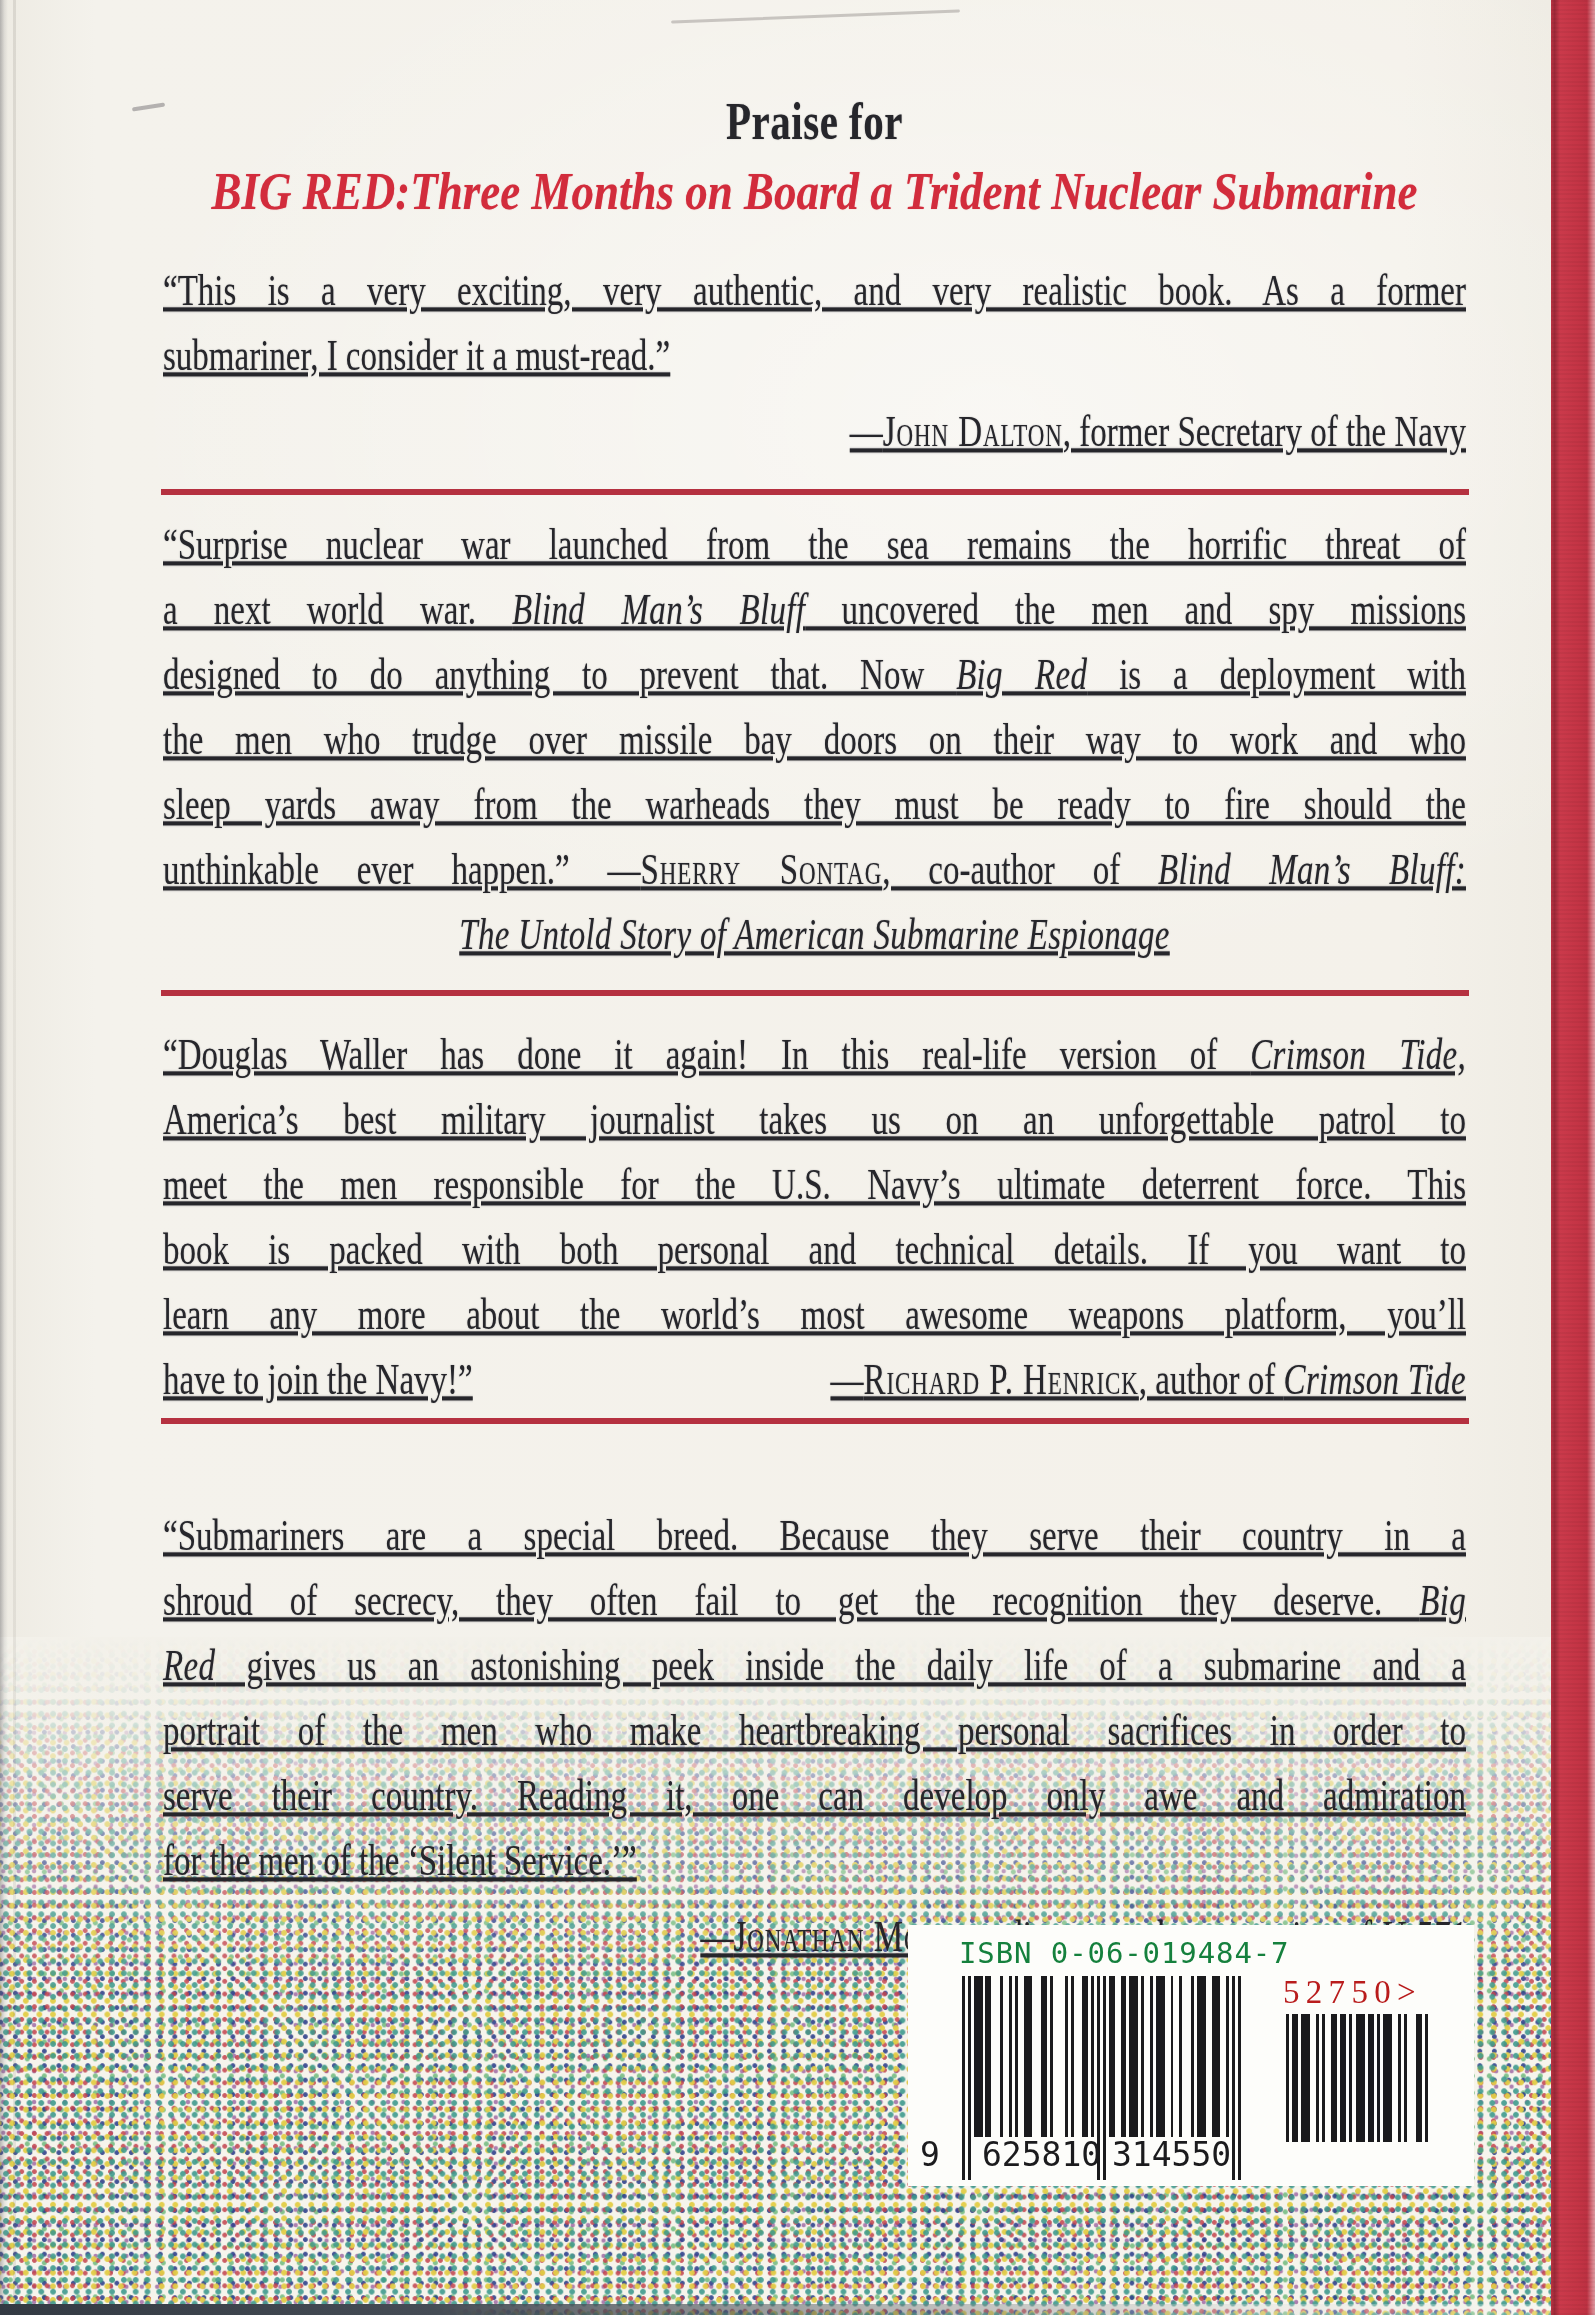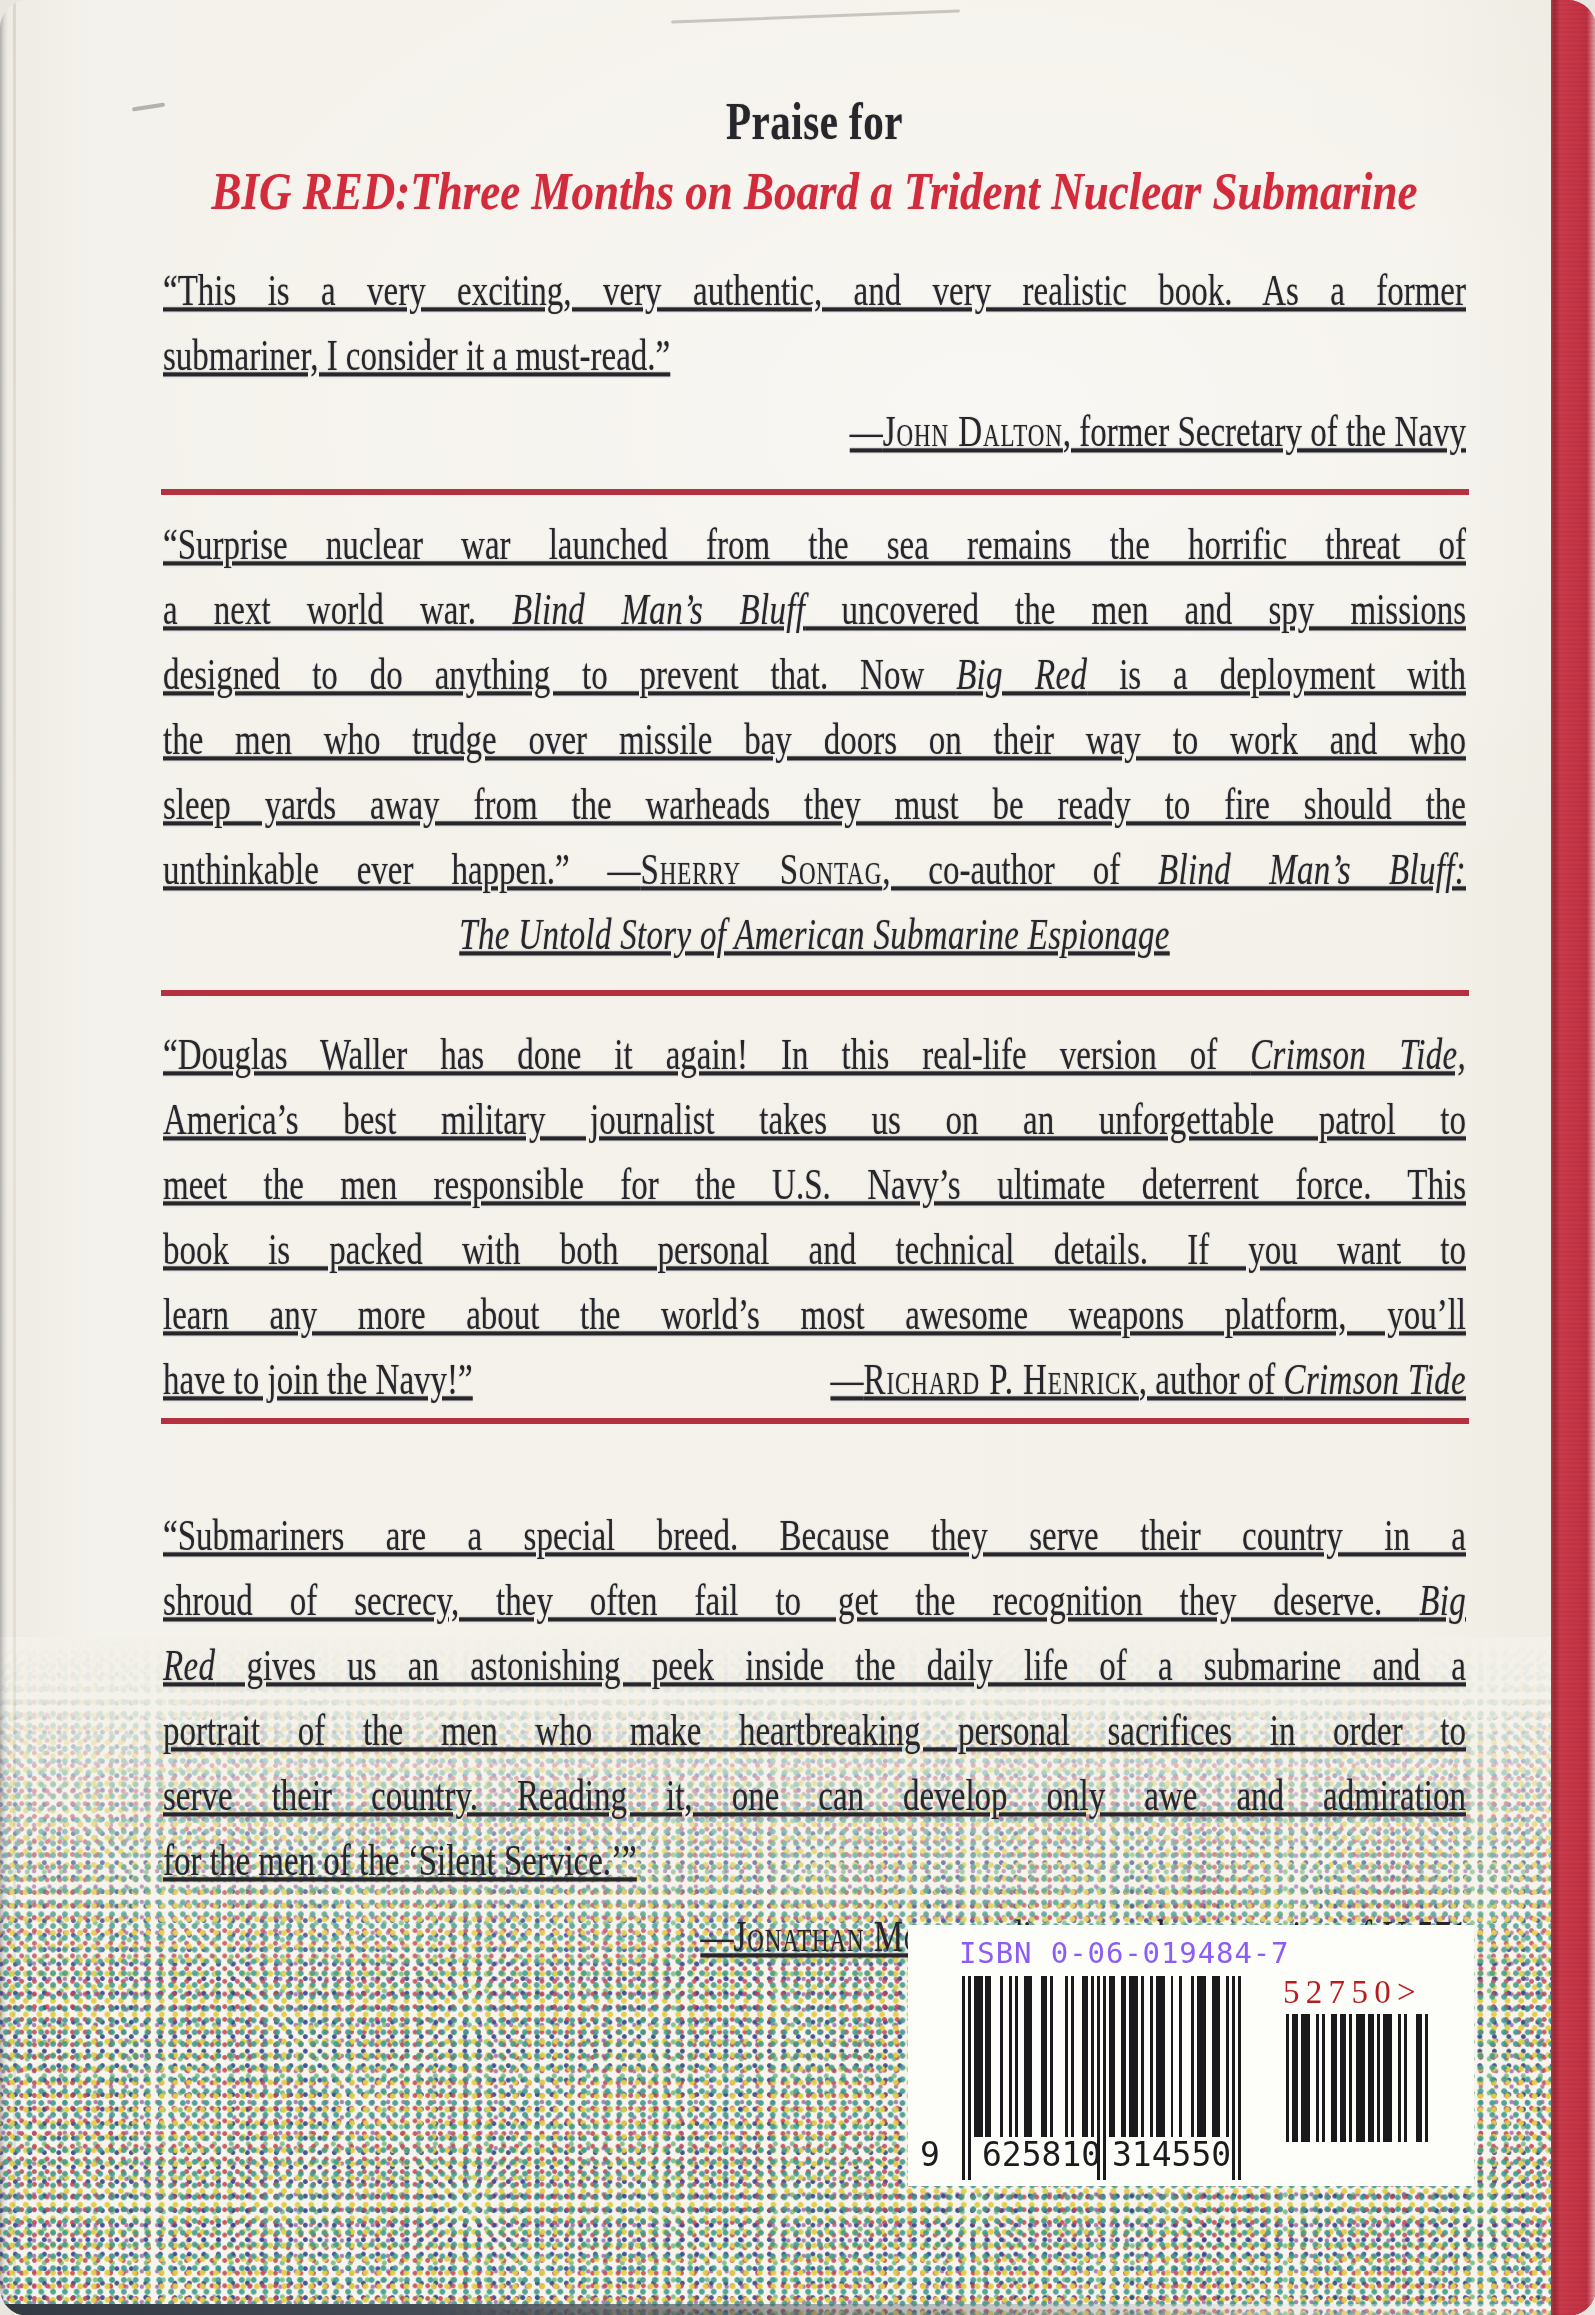--- a/index.html
+++ b/index.html
@@ -8,21 +8,20 @@
     font-family:"Liberation Serif","DejaVu Serif",serif;
     background:#e9e6df;
   }
   .page{
     position:relative;width:1596px;height:2316px;overflow:hidden;
     background:
       radial-gradient(1266px 814px at 62% 18%, rgba(255,255,255,.45), rgba(255,255,255,0) 70%),
       linear-gradient(90deg, #eeebe3 0%, #f4f2ec 6%, #f4f1ea 88%, #efece4 97%),
       #f3f1ea;
     color:var(--text);
-    border-radius:28px;
   }
   :root{
     --page:#f3f1ea; --text:#26262b; --accent:#d22c3c; --rule:#b53140; --band:#c63747;
   }
 
   
   .edge-left{position:absolute;left:0;top:0;bottom:0;width:8.1px;z-index:6;
     background:linear-gradient(90deg, rgba(80,80,86,.38), rgba(120,120,126,.14) 55%, rgba(0,0,0,0));}
   .crease-left{position:absolute;left:12.7px;top:0;bottom:0;width:3.6px;z-index:6;
     background:linear-gradient(180deg, rgba(110,104,96,.16), rgba(110,104,96,.07) 40%, rgba(110,104,96,.15));}
@@ -80,21 +79,21 @@
   .rule{position:absolute;left:161px;width:1308px;height:6.3px;z-index:3;
     background:linear-gradient(180deg,#c84453,#a92836 55%,#c04: 100%);
     background-color:var(--rule);}
   .r1{top:489px}.r2{top:990px}.r3{top:1418px}
 
   
   .barcode-panel{position:absolute;left:908px;top:1925px;width:566px;height:261px;z-index:4;
     background:#fdfdfa;}
   .isbn{position:absolute;left:51px;top:11px;width:304px;text-align:center;
     font-family:"DejaVu Sans Mono","Liberation Mono",monospace;
-    font-size:29px;letter-spacing:0.9px;color:#8b5cf6;white-space:nowrap;}
+    font-size:29px;letter-spacing:0.9px;color:#15803d;white-space:nowrap;}
   .ean-main{position:absolute;left:54px;top:51px;width:279px;height:204px;}
   .ean-digits{position:absolute;left:54px;top:210px;width:279px;height:45px;
     font-family:"DejaVu Sans Mono","Liberation Mono",monospace;font-size:33px;color:#1b1b1d;}
   .ean-digits span{position:absolute;top:0;white-space:nowrap;}
   .d9{left:-42px}.g1{left:20px}.g2{left:150px}
   .supp-label{position:absolute;left:375px;top:49px;width:165px;text-align:left;
     font-family:Liberation Serif, serif;
     font-size:33px;letter-spacing:6.3px;color:#b91c1c;white-space:nowrap;}
   .ean-supp{position:absolute;left:375px;top:89px;width:145px;height:128px;}
   svg{display:block;}

